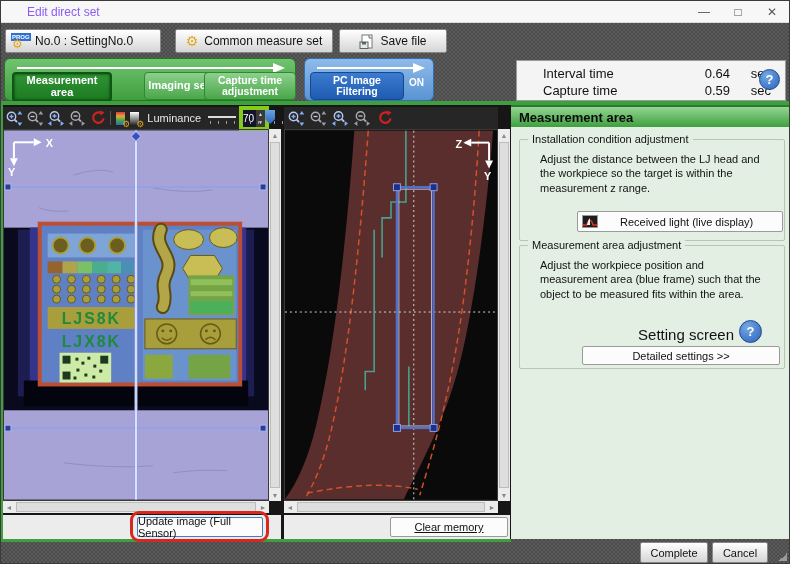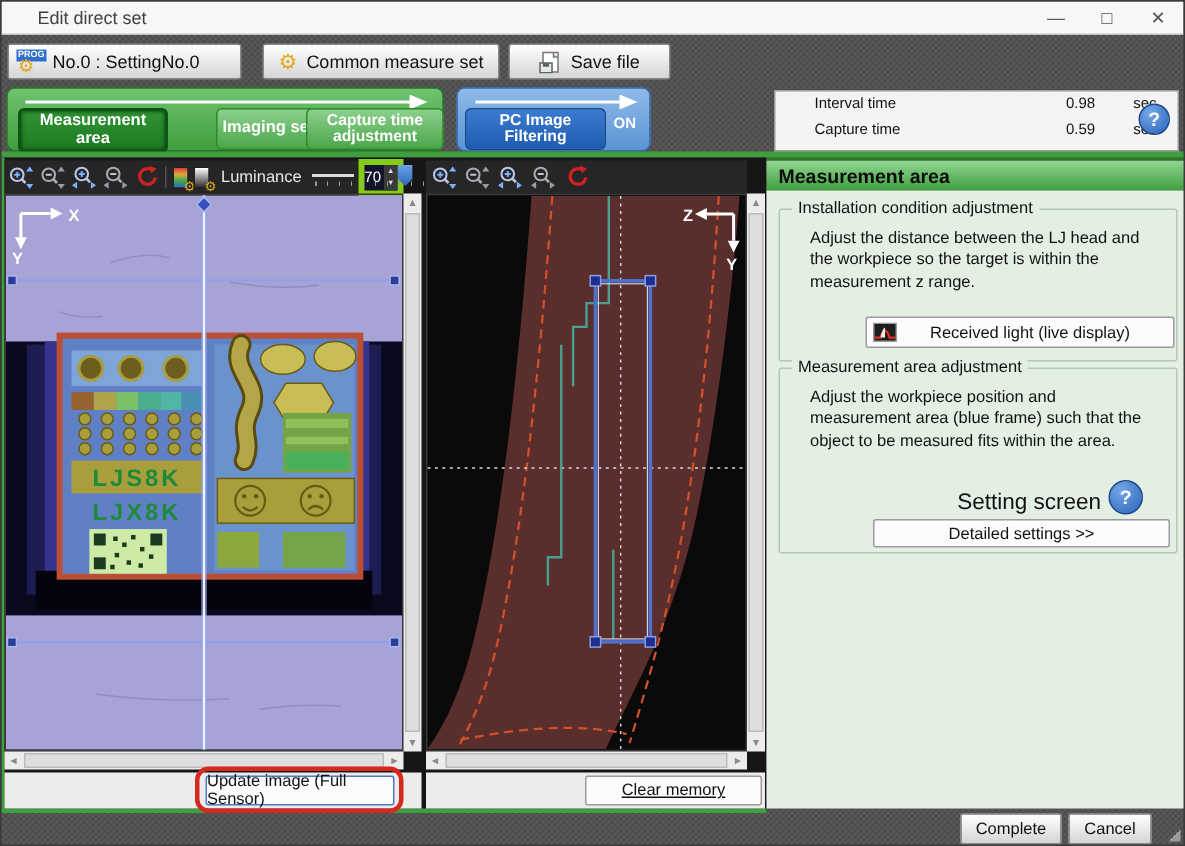--- a/index.html
+++ b/index.html
@@ -7,21 +7,21 @@
     font-family:"Liberation Sans",sans-serif;overflow:hidden;
     background-color:#4b4b4b;
     background-image:
       linear-gradient(45deg,#5b5b5b 25%,transparent 25%,transparent 75%,#5b5b5b 75%),
       linear-gradient(45deg,#5b5b5b 25%,transparent 25%,transparent 75%,#5b5b5b 75%);
     background-size:4px 4px;background-position:0 0,2px 2px;}
   .abs{position:absolute;box-sizing:border-box;}
   
   .titlebar{left:0;top:0;width:100%;height:22px;background:#f7f7f7;border-bottom:1px solid #dcdcdc;
     display:flex;align-items:center;}
-  .title-text{font-size:12px;color:#404040;padding-left:24px;flex:1;}
+  .title-text{font-size:12px;color:#8b5cf6;padding-left:12px;flex:1;margin-left:14px;}
   .win-ctrl{width:34px;height:20px;display:flex;align-items:center;justify-content:center;
     font-size:12px;color:#555;}
   
   .btn-light{background:linear-gradient(#ffffff,#d5d5d5);border:1px solid #878787;border-radius:2px;
     font-size:12px;color:#111;display:flex;align-items:center;justify-content:center;gap:6px;}
   .btn-white{background:#fcfcfc;border:1px solid #9a9a9a;border-radius:2px;font-size:11px;color:#111;
     display:flex;align-items:center;justify-content:center;gap:6px;}
   
   .tabgroup-green{left:3px;top:57px;width:292px;height:43px;border-radius:6px;
     background:linear-gradient(#70c370,#3f9f3f);border:1px solid #267626;}
@@ -30,21 +30,21 @@
   .flow-arrow{position:absolute;left:10px;top:4px;}
   .tab{position:absolute;top:13px;height:26px;border-radius:4px;color:#fff;font-weight:bold;
     font-size:11px;display:flex;align-items:center;justify-content:center;text-align:center;line-height:1.05;}
   .tab-active{background:linear-gradient(#2f9334,#1d7a22);border:2px solid #0d5512;box-shadow:inset 0 0 3px #063a0a;}
   .tab-idle{background:linear-gradient(#8cd08c,#4aa64a);border:1px solid #2e8a2e;}
   .tab-blue{background:linear-gradient(#3c7bd0,#1e5cb2);border:1px solid #16488e;}
   .on-label{position:absolute;right:9px;top:18px;color:#fff;font-weight:bold;font-size:10px;}
   
   .infobox{left:515px;top:59px;width:270px;height:41px;background:#f4f4f4;border:1px solid #9a9a9a;
     padding:3px 0 0 0;}
-  .inforow{display:flex;align-items:flex-start;height:17px;font-size:10px;color:#111;}
+  .inforow{display:flex;align-items:flex-end;height:17px;font-size:13px;color:#111;}
   .inforow .lbl{width:120px;padding-left:26px;}
   .inforow .val{width:72px;text-align:right;}
   .inforow .unit{width:42px;text-align:right;padding-right:14px;}
   .help-circle{width:21px;height:21px;border-radius:50%;border:1px solid #1d4a90;color:#fff;font-weight:bold;
     font-size:13px;display:flex;align-items:center;justify-content:center;
     background:radial-gradient(circle at 35% 30%,#74a8e6,#2a62b8);}
   
   .green-strip{left:0;top:100px;width:790px;height:4px;background:#3f9f3f;}
   .content{left:0;top:104px;width:510px;height:437px;background:#161616;border-left:2px solid #3f9f3f;border-bottom:3px solid #3f9f3f;}
   .viewer-toolbar{background:#262626;display:flex;align-items:center;gap:3px;padding-left:2px;}
@@ -144,21 +144,21 @@
     </svg>
     <div class="tab tab-blue" style="left:5px;width:92px;font-size:10.5px;">
       <span>PC Image Filtering</span>
       </div>
     <span class="on-label">ON</span>
   </div>
 
   <div class="abs infobox">
     <div class="inforow">
       <span class="lbl">Interval time</span>
-      <span class="val">0.98</span>
+      <span class="val">0.64</span>
       <span class="unit">sec</span>
     </div>
     <div class="inforow">
       <span class="lbl">Capture time</span>
       <span class="val">0.59</span>
       <span class="unit">sec</span>
     </div>
   </div>
   <div class="abs help-circle" style="left:758px;top:68px;">?</div>
 

